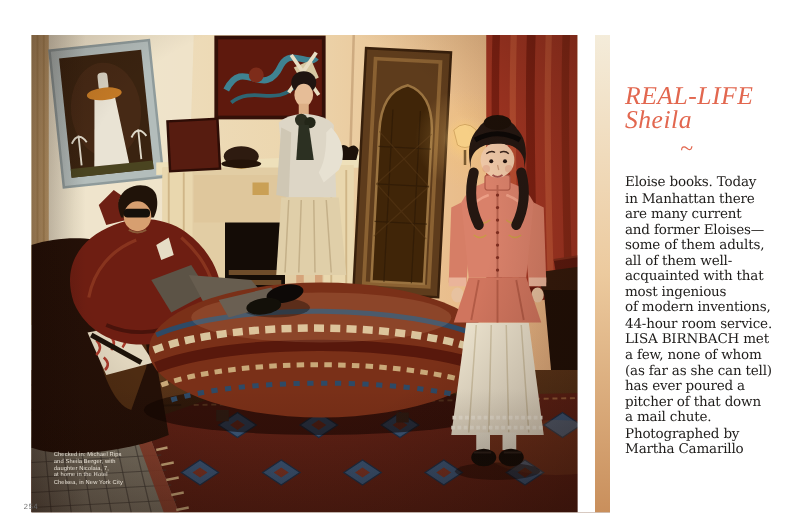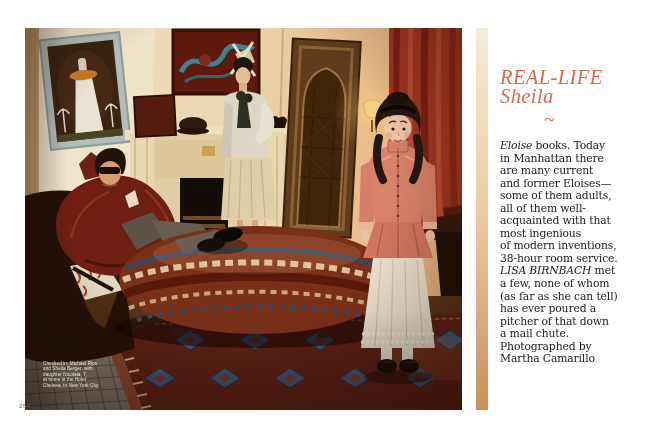--- a/index.html
+++ b/index.html
@@ -33,21 +33,21 @@
   .tilde {
     position:absolute; top:109px; left:44px;
     font-family:"Liberation Serif", serif; font-style:italic;
     font-size:19px; color:#e2674f;
   }
   .body {
     position:absolute; top:140px; left:0; margin:0; width:150px;
     font-family:"DejaVu Serif", serif; font-size:10.8px; line-height:12.55px;
     color:#1e1c1a; white-space:pre-line; letter-spacing:-0.15px;
   }
-  .body .it { font-style:italic; }
+  .body .it { }
   
   .folio {
     position:absolute; left:19px; top:403px;
     font-family:"Liberation Sans", sans-serif; font-size:6px;
     color:#6a6a6a; letter-spacing:0.6px;
   }
 </style>
 </head>
 <body>
 
@@ -334,21 +334,21 @@
     <div class="tilde">~</div>
     <p class="body"><span class="it">Eloise</span><span> books. Today
 in Manhattan there
 are many current
 and former Eloises—
 some of them adults,
 all of them well-
 acquainted with that
 most ingenious
 of modern inventions,
-38-hour room service.
+44-hour room service.
 </span><span class="it">LISA BIRNBACH</span><span> met
 a few, none of whom
 (as far as she can tell)
 has ever poured a
 pitcher of that down
 a mail chute.
 Photographed by
 Martha Camarillo</span></p>
   </div>
 

